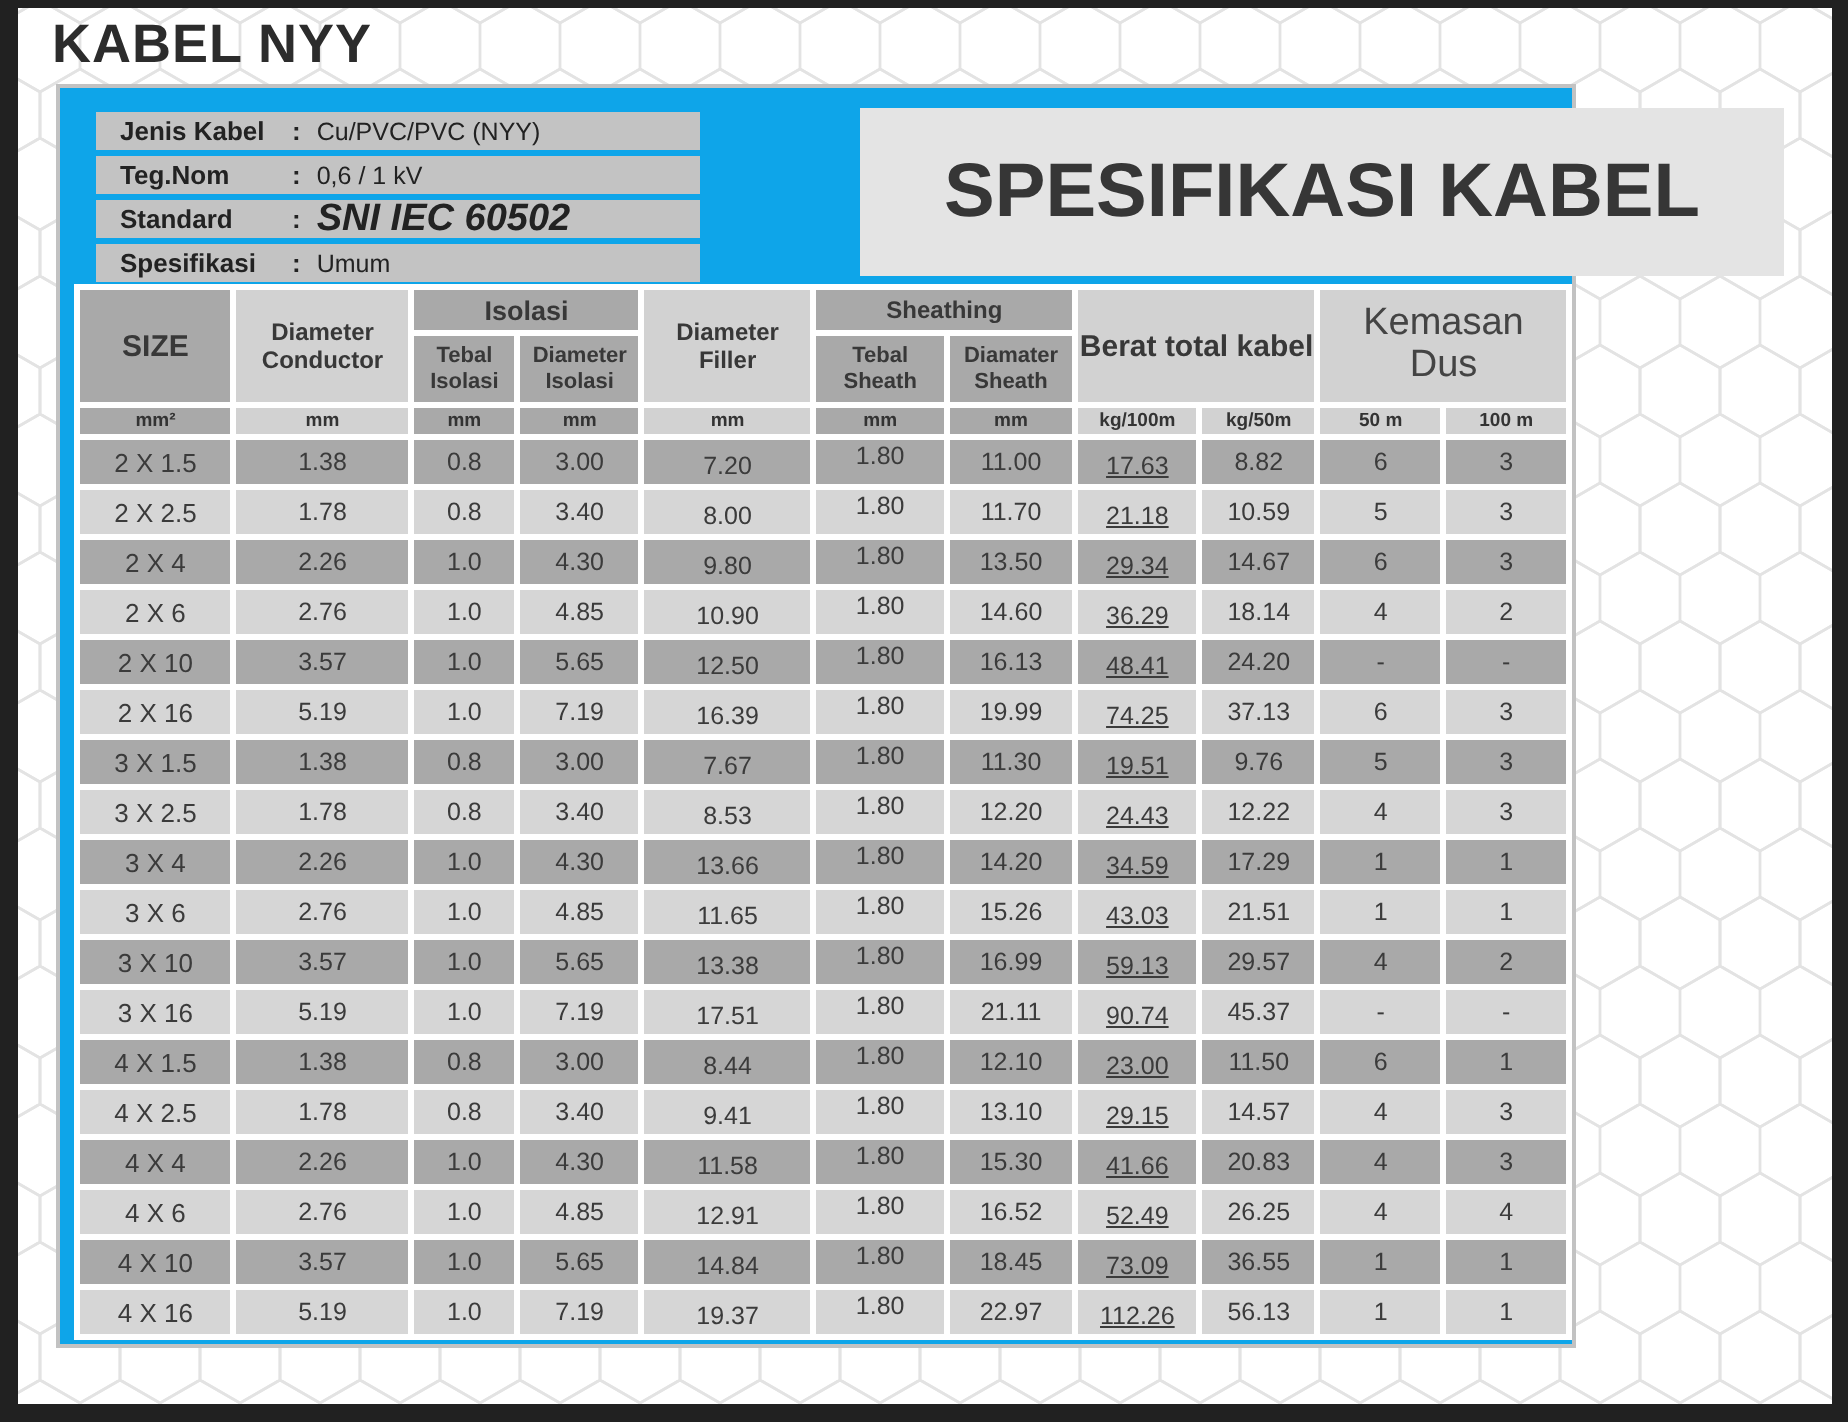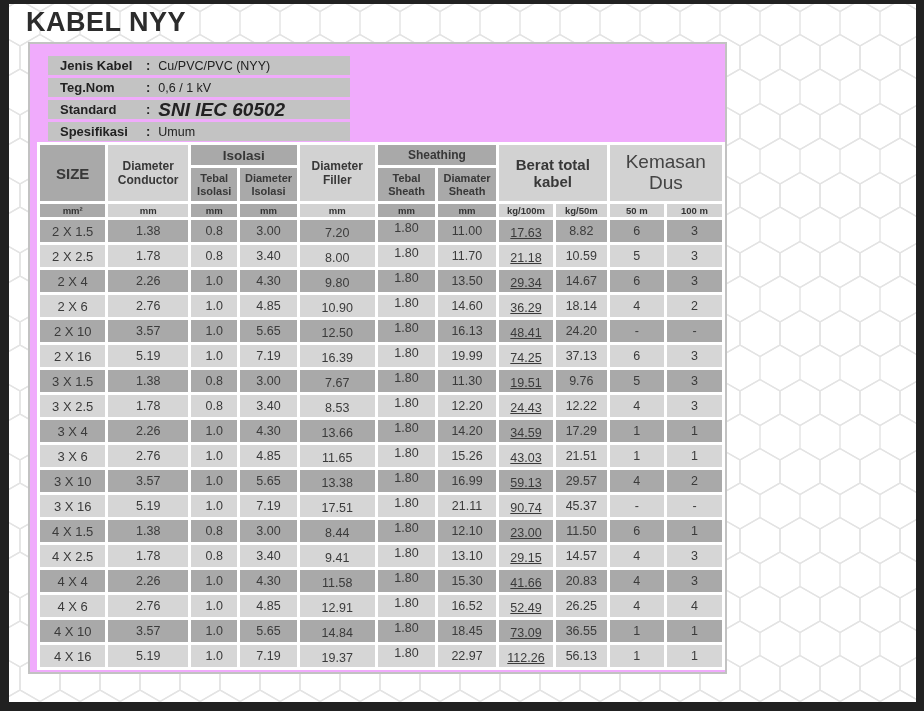--- a/index.html
+++ b/index.html
@@ -14,22 +14,22 @@
     position:absolute;left:0;top:0;right:0;bottom:0;z-index:6;
     border-top:4px solid #212121;border-left:9px solid #212121;
     border-right:8px solid #212121;border-bottom:9px solid #212121;
     box-sizing:border-box;pointer-events:none;
   }
   .page-title{
     position:absolute;left:26px;top:7px;z-index:2;margin:0;
     font-size:27px;font-weight:900;color:#2c2c2c;letter-spacing:.5px;
   }
   .panel{
-    position:absolute;left:28px;top:42px;width:699px;height:632px;z-index:1;
-    background:#f0abfc;border:2px solid #c2c2c2;box-sizing:border-box;
+    position:absolute;left:28px;top:42px;width:760px;height:632px;z-index:1;
+    background:#0ea5e9;border:2px solid #c2c2c2;box-sizing:border-box;
   }
   
   .info-box{position:absolute;left:18px;top:12px;width:302px;}
   .info-bar{
     background:#c3c3c3;height:19px;margin-bottom:3px;
     display:flex;align-items:center;padding-left:12px;box-sizing:border-box;
     font-size:13px;color:#222;
   }
   .info-bar .lbl{font-weight:bold;width:86px;flex:none;}
   .info-bar .colon{font-weight:bold;margin-right:8px;flex:none;}
@@ -114,20 +114,23 @@
       <span class="colon">:</span>
       <span class="val">SNI IEC 60502</span>
     </div>
     <div class="info-bar">
       <span class="lbl">Spesifikasi</span>
       <span class="colon">:</span>
       <span class="val">Umum</span>
     </div>
   </div>
 
+  <div class="spec-box">
+    <span>SPESIFIKASI KABEL</span>
+  </div>
 
   <table class="spec">
     <colgroup>
       <col style="width:93px">
         <col style="width:96px">
         <col style="width:57px">
         <col style="width:64px">
       <col style="width:96px">
         <col style="width:75px">
         <col style="width:67px">

